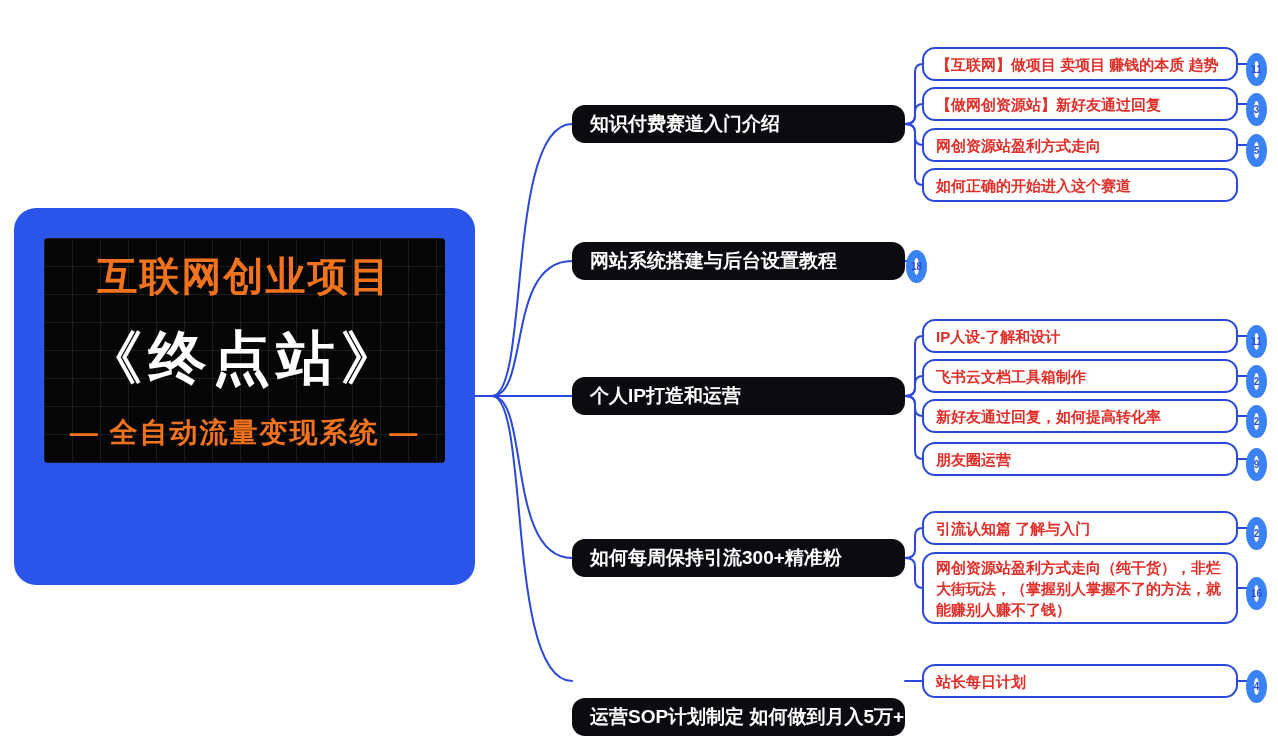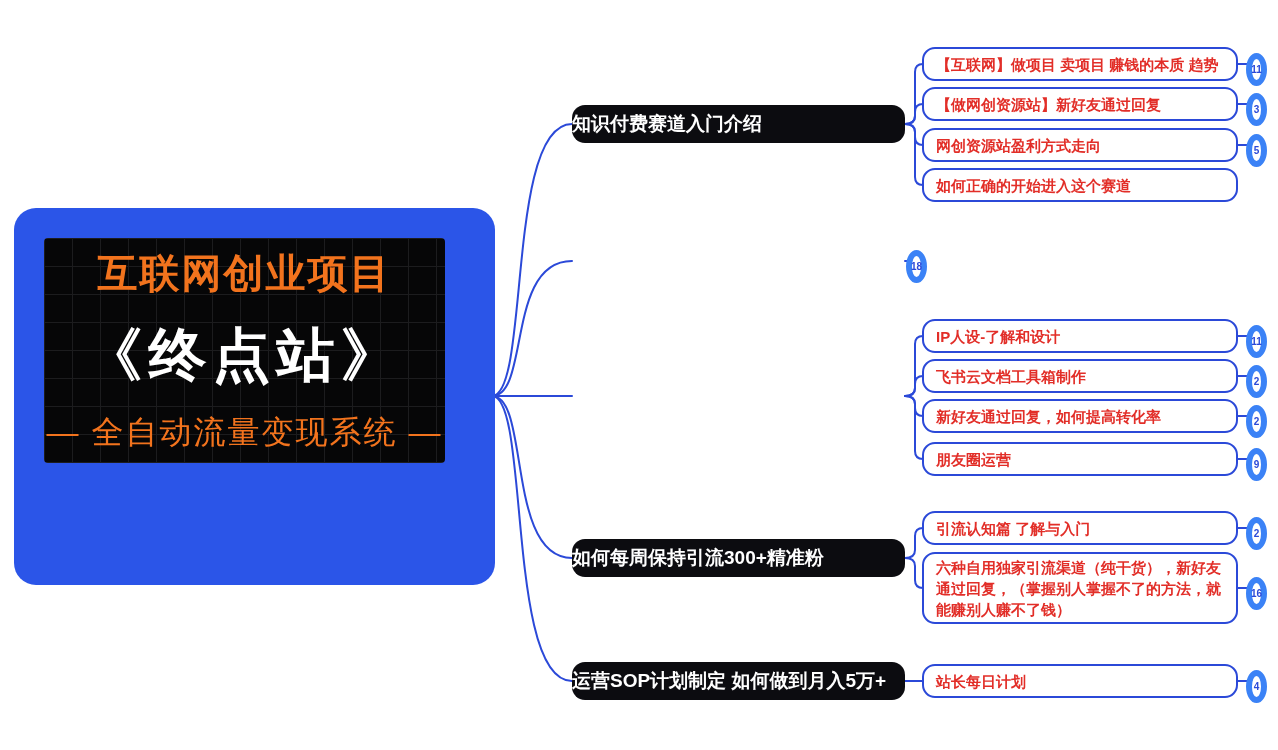--- a/index.html
+++ b/index.html
@@ -6,61 +6,61 @@
   .canvas{
     position:relative;width:1278px;height:750px;background:#ffffff;
     font-family:"Liberation Sans","DejaVu Sans",sans-serif;overflow:hidden;
   }
   svg.connectors{position:absolute;left:0;top:0;width:1278px;height:750px;}
   svg.connectors path{fill:none;stroke:#2b49d8;stroke-width:2;stroke-linecap:round;}
 
   
   .root{
     position:absolute;left:14px;top:208px;width:461px;height:377px;
-    background:#2b55e8;border-radius:22px;padding-left:20px;
+    background:#2b55e8;border-radius:22px;
   }
   .banner{
     position:absolute;left:30px;top:30px;width:401px;height:225px;
     background:#060607;border-radius:4px;
     background-image:
       linear-gradient(#1c1c1e 1px, transparent 1px),
       linear-gradient(90deg,#1c1c1e 1px, transparent 1px);
     background-size:28px 28px;
     display:flex;flex-direction:column;align-items:center;justify-content:center;gap:16px;
   }
   .banner-line1{color:#f2731d;font-size:40px;font-weight:bold;letter-spacing:2px;white-space:nowrap;}
   .banner-line2{color:#ffffff;font-size:58px;font-weight:bold;letter-spacing:6px;white-space:nowrap;}
-  .banner-line3{color:#f2731d;font-size:32px;font-weight:normal;letter-spacing:2px;white-space:nowrap;}
+  .banner-line3{color:#f2731d;font-size:28px;font-weight:bold;letter-spacing:2px;white-space:nowrap;}
   .caption{
     position:absolute;left:0;right:0;top:478px;text-align:center;
     color:#ffffff;font-size:28px;font-weight:bold;line-height:37px;
   }
 
   
   .pill{
     position:absolute;left:572px;width:333px;height:38px;background:#0c0c10;
     border-radius:13px;color:#ffffff;font-size:19px;font-weight:bold;
-    display:flex;align-items:center;box-sizing:border-box;white-space:nowrap;
+    display:flex;align-items:center;padding-left:18px;box-sizing:border-box;white-space:nowrap;
   }
   .pill.b0{top:105px;} .pill.b1{top:242px;} .pill.b2{top:377px;}
-  .pill.b3{top:539px;} .pill.b4{top:662px;}
+  .pill.b3{top:539px;} .pill.b4{top:698px;}
 
   
   .sub{
     position:absolute;left:922px;width:316px;height:34px;background:#ffffff;
     border:2.5px solid #2b49d8;border-radius:13px;color:#e22e28;
     font-size:15px;font-weight:bold;display:flex;align-items:center;
     padding:8px 12px;box-sizing:border-box;line-height:21px;
   }
   .sub.tall{height:72px;}
 
   
   .badge{
     position:absolute;width:21px;height:33px;box-sizing:border-box;background:#ffffff;
-    border:6px solid #3b82f6;border-radius:50%;color:#2b49d8;
+    border:8px solid #3b82f6;border-radius:50%;color:#2b49d8;
     font-size:10px;font-weight:bold;display:flex;align-items:center;justify-content:center;
   }
 </style>
 </head>
 <body>
 
 <div class="canvas">
 
   <svg class="connectors" viewBox="0 0 1278 750">
 
@@ -105,35 +105,37 @@
       <div class="banner-line2">《终点站》</div>
       <div class="banner-line3">— 全自动流量变现系统 —</div>
     </div>
     <div class="caption">
       <div>做同款知识付费系统</div>
       <div>1:1模式复制  月入5万+</div>
     </div>
   </div>
 
   <div class="pill b0">知识付费赛道入门介绍</div>
+  <div class="pill b1">网站系统搭建与后台设置教程</div>
+  <div class="pill b2">个人IP打造和运营</div>
   <div class="pill b3">如何每周保持引流300+精准粉</div>
   <div class="pill b4">运营SOP计划制定 如何做到月入5万+</div>
 
   <div class="sub" style="top:47px">【互联网】做项目 卖项目 赚钱的本质 趋势</div>
   <div class="sub" style="top:87px">【做网创资源站】新好友通过回复</div>
   <div class="sub" style="top:128px">网创资源站盈利方式走向</div>
   <div class="sub" style="top:168px">如何正确的开始进入这个赛道</div>
 
   <div class="sub" style="top:359px">飞书云文档工具箱制作</div>
   <div class="sub" style="top:319px">IP人设-了解和设计</div>
   <div class="sub" style="top:399px">新好友通过回复，如何提高转化率</div>
   <div class="sub" style="top:442px">朋友圈运营</div>
 
   <div class="sub" style="top:511px">引流认知篇 了解与入门</div>
-  <div class="sub tall" style="top:552px">六种自用独家引流渠道（纯干货），新好友通过回复，（掌握别人掌握不了的方法，就能赚别人赚不了钱）</div>
+  <div class="sub tall" style="top:552px">网创资源站盈利方式走向（纯干货），非烂大街玩法，（掌握别人掌握不了的方法，就能赚别人赚不了钱）</div>
 
   <div class="sub" style="top:664px">站长每日计划</div>
 
   <div class="badge" style="left:906px;top:250px">18</div>
   <div class="badge" style="left:1246px;top:53px">11</div>
   <div class="badge" style="left:1246px;top:93px">3</div>
   <div class="badge" style="left:1246px;top:134px">5</div>
   <div class="badge" style="left:1246px;top:325px">11</div>
   <div class="badge" style="left:1246px;top:365px">2</div>
   <div class="badge" style="left:1246px;top:405px">2</div>

